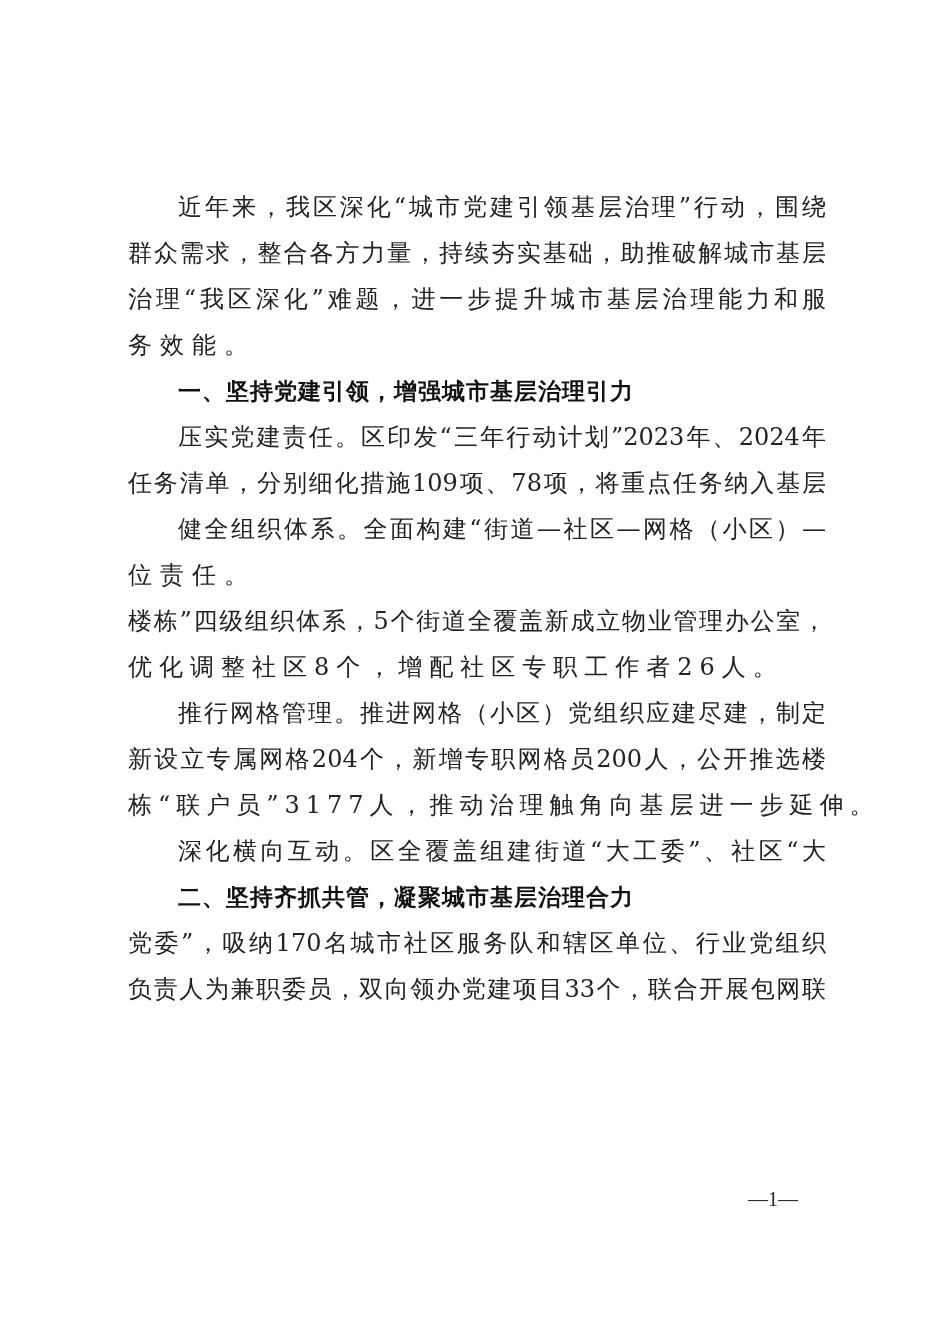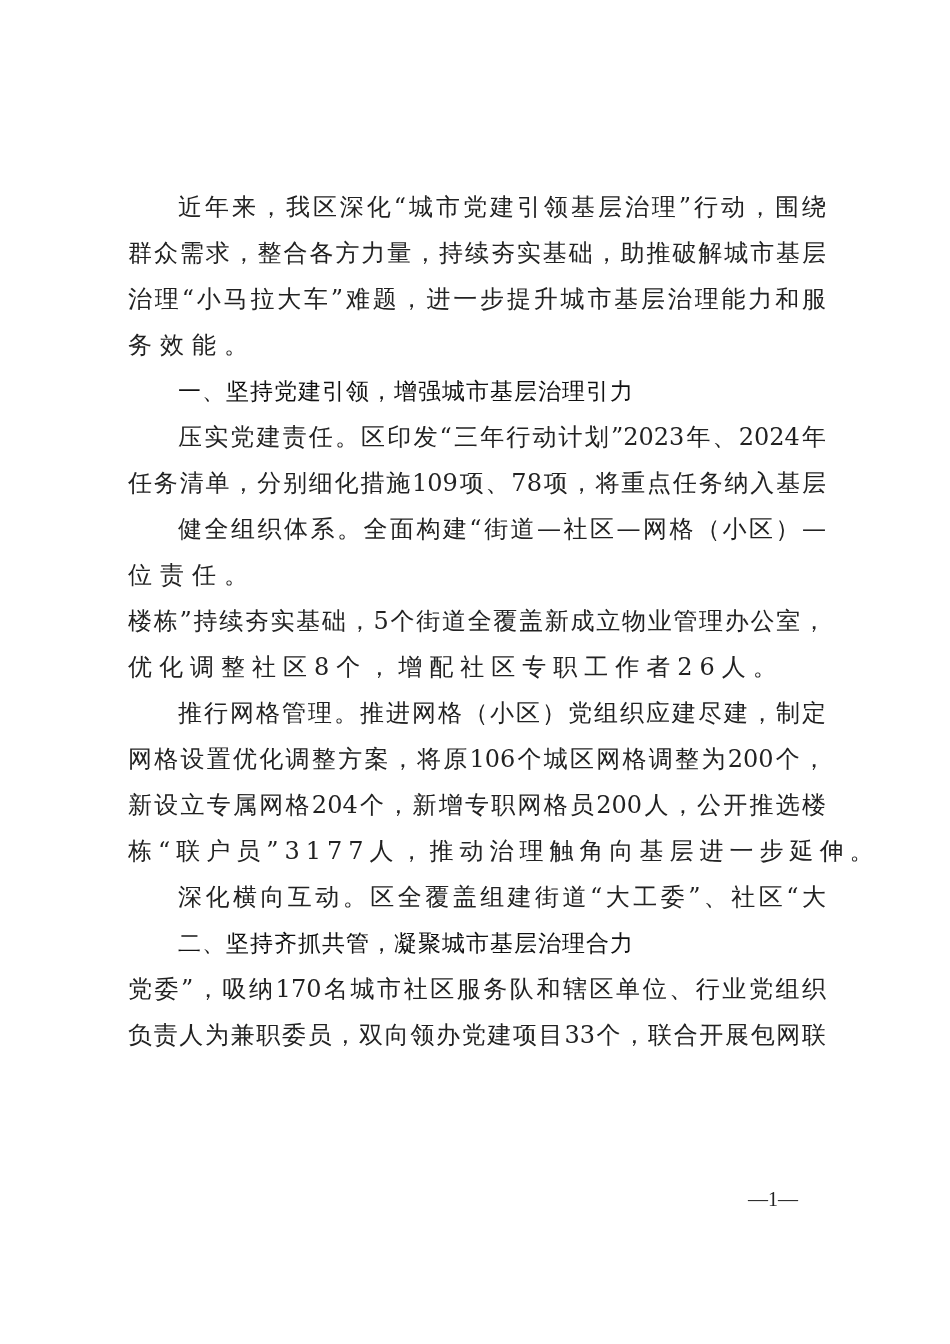--- a/index.html
+++ b/index.html
@@ -3,45 +3,44 @@
 <meta charset="utf-8">
 <style>
   html, body { margin: 0; padding: 0; background: #ffffff; }
   body { width: 950px; height: 1344px; position: relative; overflow: hidden;
          font-family: "DejaVu Serif", "Liberation Serif", serif; color: #222; }
   .page { position: absolute; left: 128px; top: 184px; width: 698px; }
   .line { height: 46px; line-height: 46px; font-size: 24px; white-space: nowrap;
           overflow: visible; letter-spacing: 8px; }
   .line.just { text-align: justify; text-align-last: justify; letter-spacing: 0; }
   .indent { padding-left: 50px; }
-  .heading { font-family: "DejaVu Sans", "Liberation Sans", sans-serif; font-weight: normal; font-size: 23px; letter-spacing: 1px; color: #111; }
+  .heading { font-family: "DejaVu Sans", "Liberation Sans", sans-serif; font-weight: bold; font-size: 23px; letter-spacing: 1px; color: #111; }
   .pagenum { position: absolute; left: 748px; top: 1188px; font-size: 20px;
              font-family: "Liberation Serif", serif; color: #222; }
 </style>
 </head>
 <body>
 
 <div class="page">
   <div class="line just indent">近年来，我区深化“城市党建引领基层治理”行动，围绕</div>
   <div class="line just">群众需求，整合各方力量，持续夯实基础，助推破解城市基层</div>
-  <div class="line just">治理“小马拉大车”难题，进一步提升城市基层治理能力和服</div>
+  <div class="line just">治理“我区深化”难题，进一步提升城市基层治理能力和服</div>
   <div class="line">务效能。</div>
 
   <div class="line heading indent">一、坚持党建引领，增强城市基层治理引力</div>
 
   <div class="line just indent">压实党建责任。区印发“三年行动计划”2023年、2024年</div>
   <div class="line just">任务清单，分别细化措施109项、78项，将重点任务纳入基层</div>
   <div class="line just indent">健全组织体系。全面构建“街道—社区—网格（小区）—</div>
 
   <div class="line">位责任。</div>
-  <div class="line just">楼栋”持续夯实基础，5个街道全覆盖新成立物业管理办公室，</div>
+  <div class="line just">楼栋”四级组织体系，5个街道全覆盖新成立物业管理办公室，</div>
   <div class="line" style="letter-spacing:7px">优化调整社区8个，增配社区专职工作者26人。</div>
 
   <div class="line just indent">推行网格管理。推进网格（小区）党组织应建尽建，制定</div>
-  <div class="line just">网格设置优化调整方案，将原106个城区网格调整为200个，</div>
   <div class="line just">新设立专属网格204个，新增专职网格员200人，公开推选楼</div>
   <div class="line" style="letter-spacing:6px">栋“联户员”3177人，推动治理触角向基层进一步延伸。</div>
 
   <div class="line just indent">深化横向互动。区全覆盖组建街道“大工委”、社区“大</div>
 
   <div class="line heading indent">二、坚持齐抓共管，凝聚城市基层治理合力</div>
   <div class="line just">党委”，吸纳170名城市社区服务队和辖区单位、行业党组织</div>
   <div class="line just">负责人为兼职委员，双向领办党建项目33个，联合开展包网联</div>
 </div>
 

